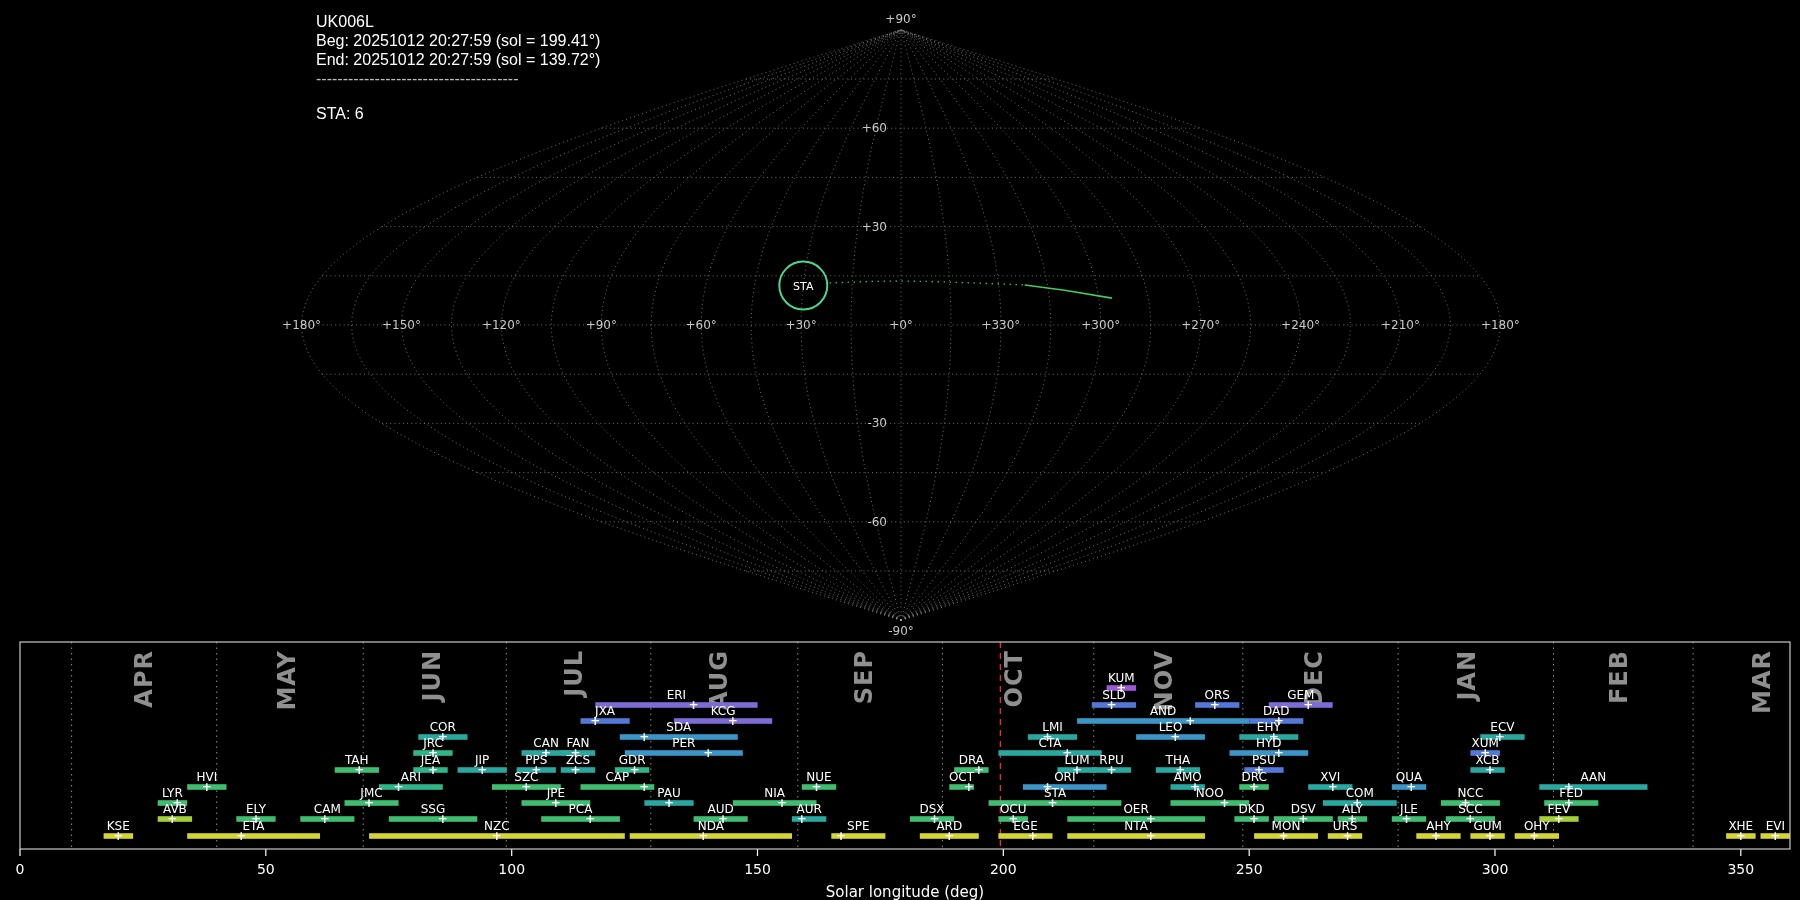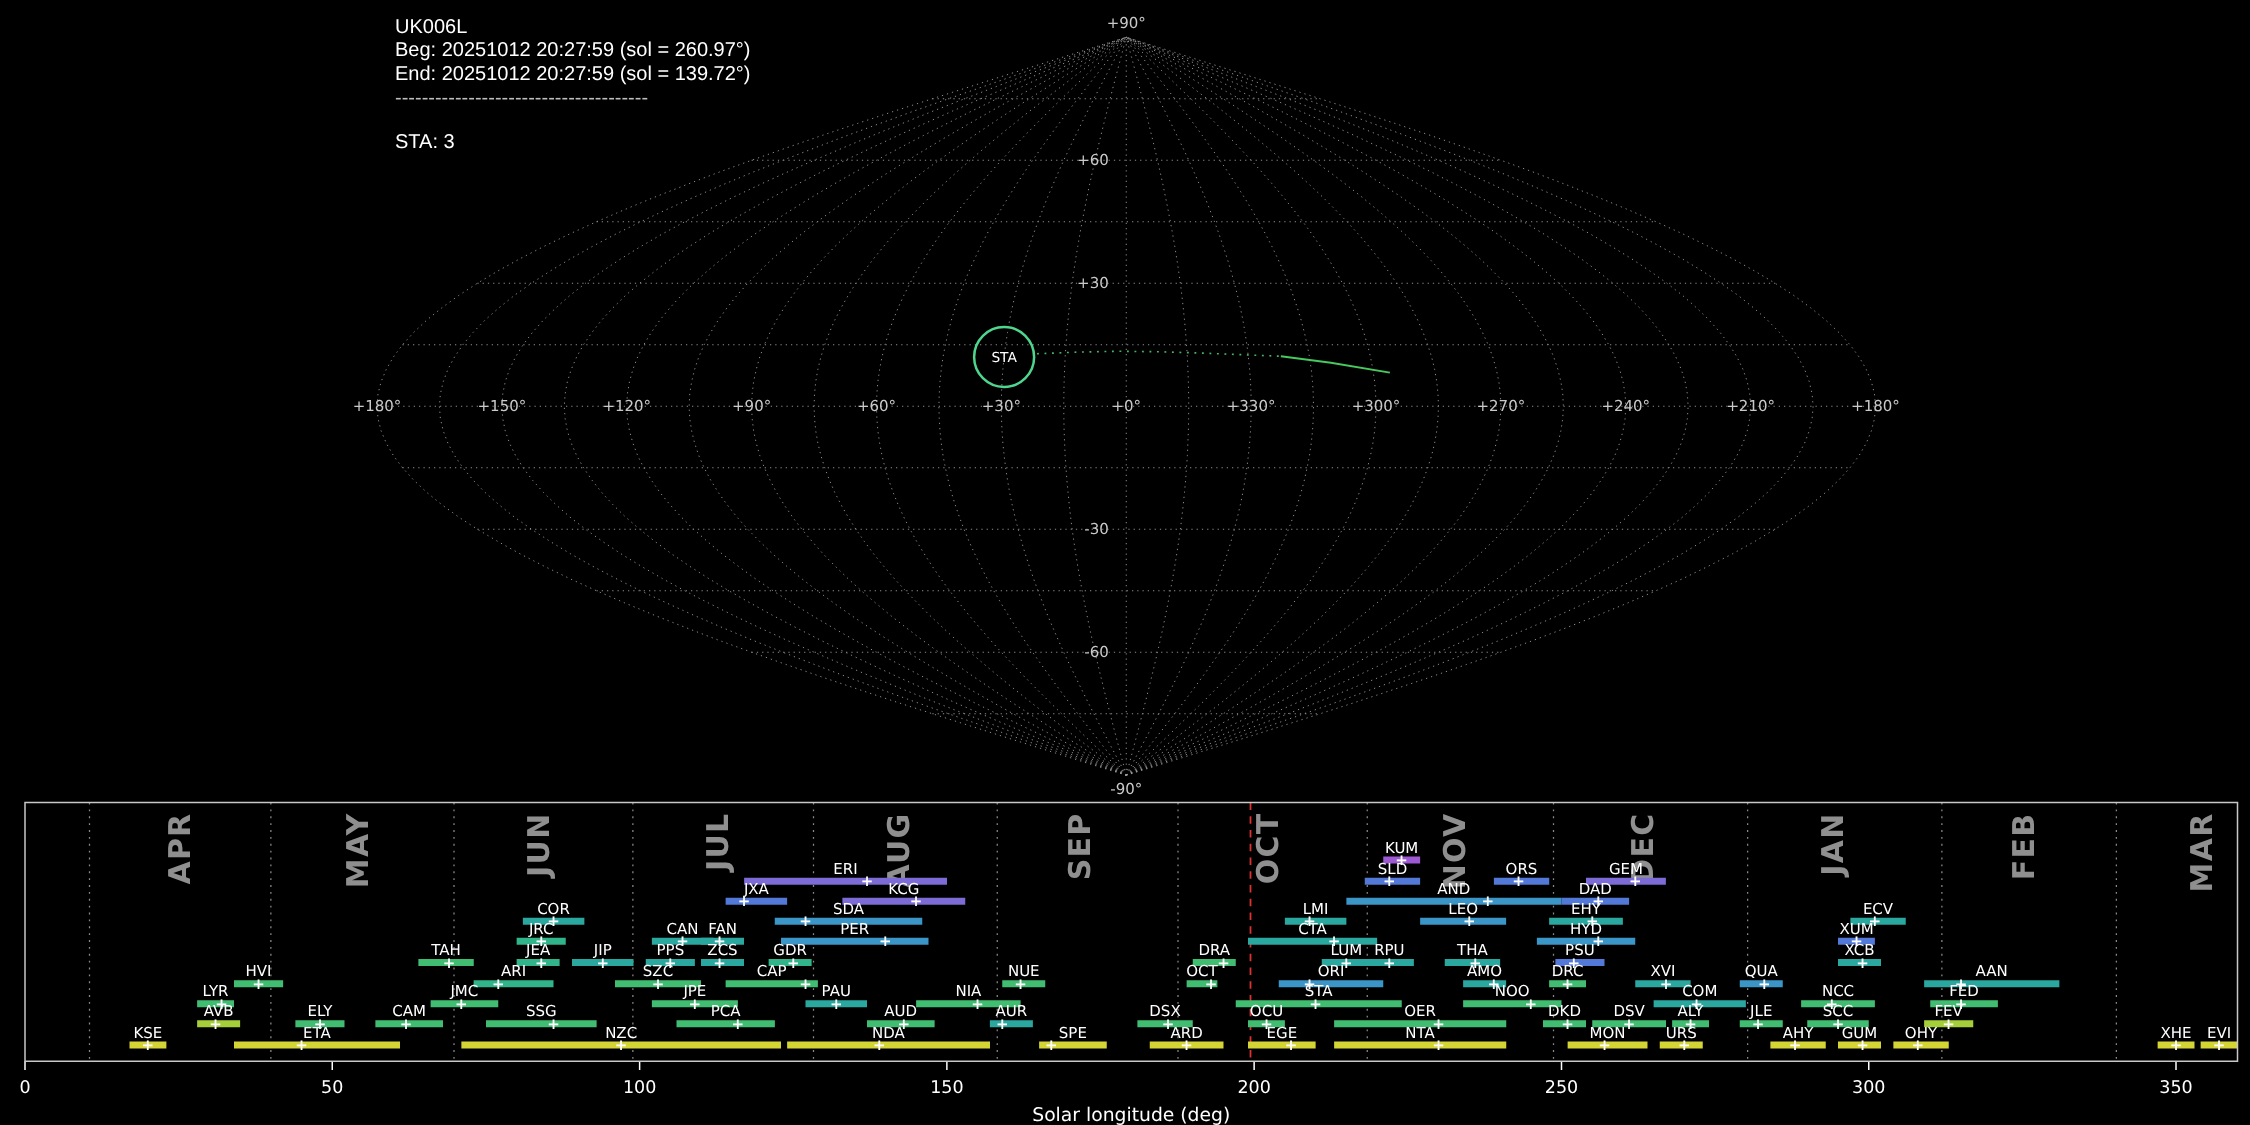--- a/index.html
+++ b/index.html
@@ -21,21 +21,21 @@
   .nowline{stroke:#e03030;stroke-width:1.4;stroke-dasharray:6 5}
   .showerlbl{fill:#fff;font-size:12px}
   .peakmark{fill:#fff;font-size:12px;font-weight:bold}
   .tick{stroke:#fff;stroke-width:1.2}
   .ticklbl{fill:#fff;font-size:14px}
   .axistitle{fill:#fff;font-size:15px}
 </style>
 </head>
 <body>
 
-<div class="header"><span>UK006L</span><br><span>Beg: 20251012 20:27:59 (sol = 260.97°)</span><br><span>End: 20251012 20:27:59 (sol = 139.72°)</span><br><span class="sep">--------------------------------------</span><span class="sta">STA: 3</span></div>
+<div class="header"><span>UK006L</span><br><span>Beg: 20251012 20:27:59 (sol = 199.41°)</span><br><span>End: 20251012 20:27:59 (sol = 139.72°)</span><br><span class="sep">--------------------------------------</span><span class="sta">STA: 6</span></div>
 
 <svg id="mapsvg" width="1800" height="640" viewBox="0 0 1800 640">
     <g class="grid">
       <line x1="745.9" y1="571.0" x2="1056.1" y2="571.0"></line>
       <line x1="601.3" y1="521.8" x2="1200.7" y2="521.8"></line>
       <line x1="477.2" y1="472.6" x2="1324.8" y2="472.6"></line>
       <line x1="381.9" y1="423.4" x2="1420.1" y2="423.4"></line>
       <line x1="322.0" y1="374.2" x2="1480.0" y2="374.2"></line>
       <line x1="301.6" y1="325.0" x2="1500.4" y2="325.0"></line>
       <line x1="322.0" y1="275.8" x2="1480.0" y2="275.8"></line>

